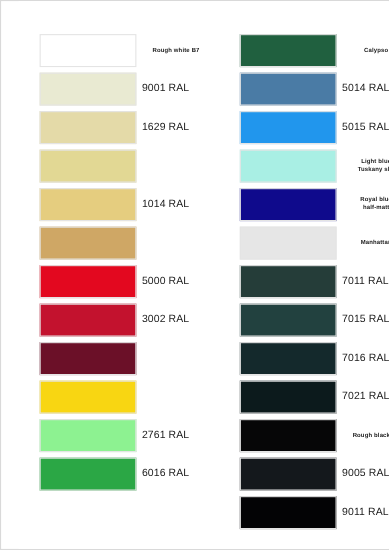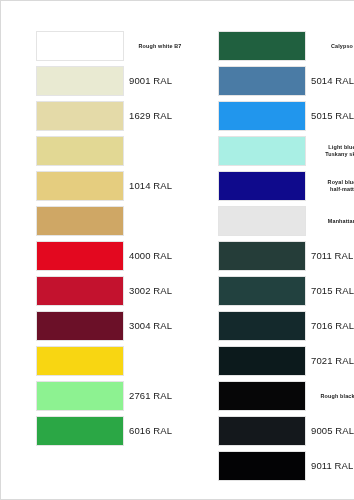--- a/index.html
+++ b/index.html
@@ -116,34 +116,31 @@
           <div class="label code">
             <span class="txt">1014 RAL</span>
           </div>
         </div>
         <div class="swatch-row">
           <div class="chip" title="1001 RAL" style="background: rgb(207, 167, 101);"></div>
         </div>
         <div class="swatch-row">
           <div class="chip" title="3000 RAL" style="background: rgb(227, 8, 31);"></div>
           <div class="label code">
-            <span class="txt">4000 RAL</span>
+            <span class="txt">5000 RAL</span>
           </div>
         </div>
         <div class="swatch-row">
           <div class="chip" title="3002 RAL" style="background: rgb(195, 18, 46);"></div>
           <div class="label code">
             <span class="txt">3002 RAL</span>
           </div>
         </div>
         <div class="swatch-row">
           <div class="chip" title="3004 RAL" style="background: rgb(107, 16, 40);"></div>
-          <div class="label code">
-            <span class="txt">3004 RAL</span>
-          </div>
         </div>
         <div class="swatch-row">
           <div class="chip" title="1021 RAL" style="background: rgb(248, 214, 18);"></div>
         </div>
         <div class="swatch-row">
           <div class="chip" title="6019 RAL" style="background: rgb(141, 242, 145);"></div>
           <div class="label code">
             <span class="txt">2761 RAL</span>
           </div>
         </div>

